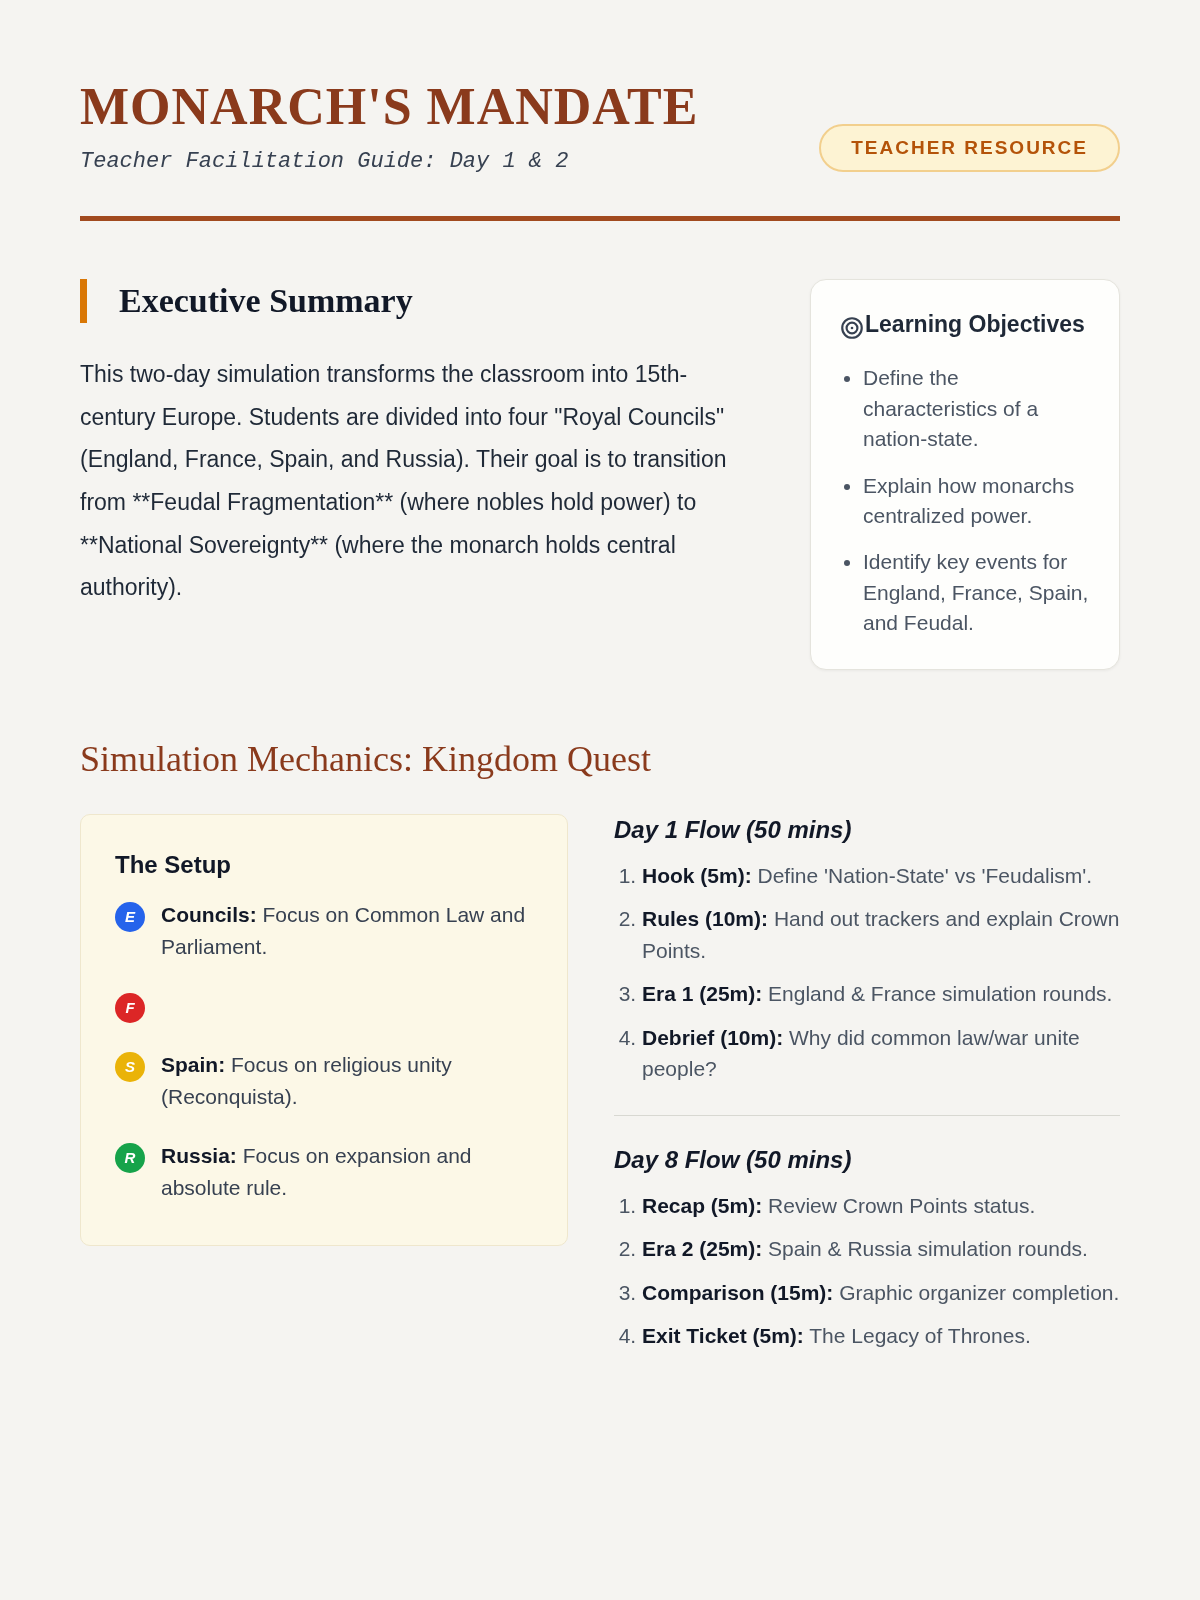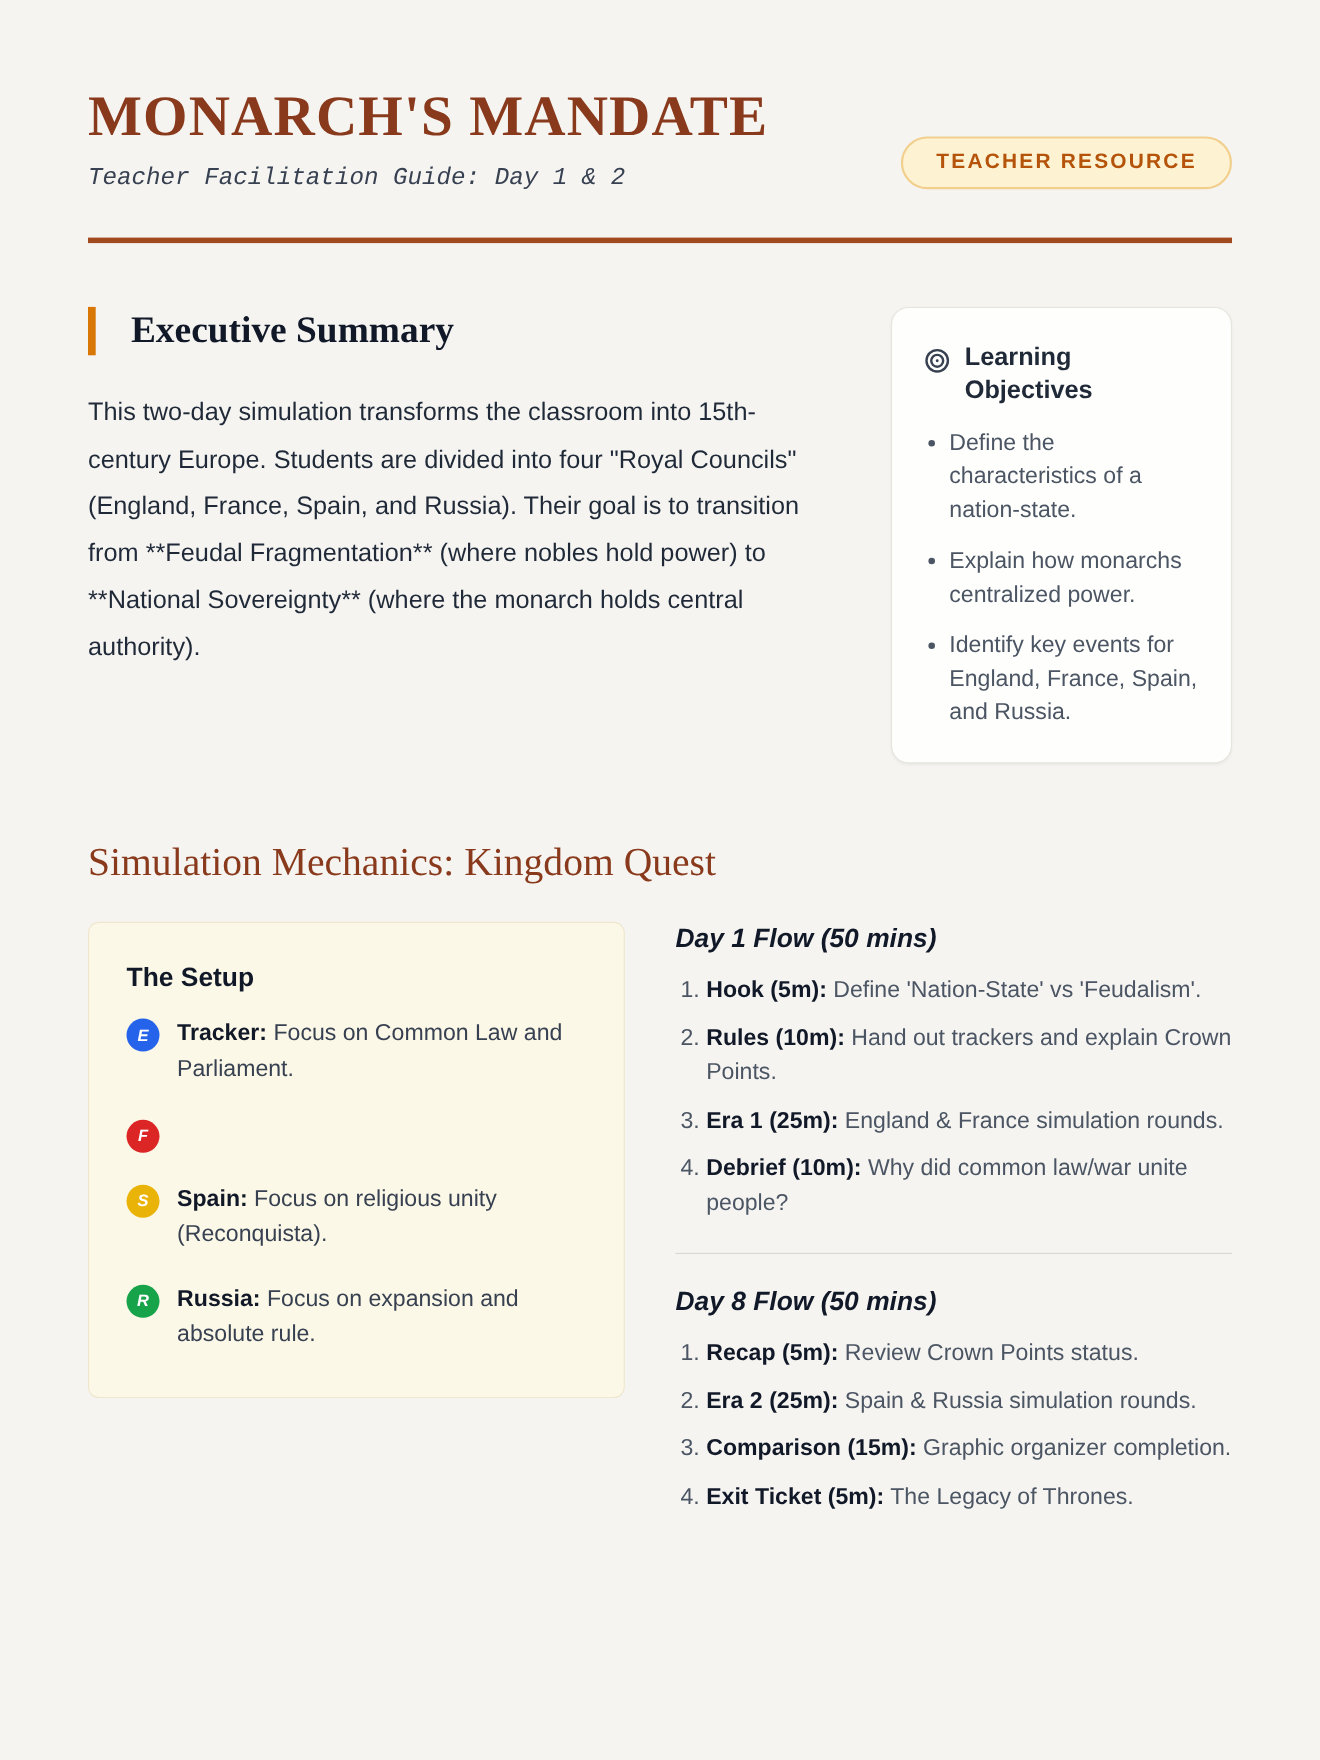--- a/index.html
+++ b/index.html
@@ -93,21 +93,21 @@
   .objectives-card {
     background: #fefefc;
     border: 1px solid #e5e4dd;
     border-radius: 16px;
     padding: 30px 28px;
     box-shadow: 0 1px 3px rgba(0,0,0,0.05);
   }
   .objectives-title-row {
     display: flex;
     align-items: flex-start;
-    gap: 12px;
+    gap: 0;
     margin-bottom: 18px;
   }
   .bullseye { flex: 0 0 auto; margin-top: 5px; }
   .objectives-heading {
     margin: 0;
     font-size: 23px;
     font-weight: 700;
     color: #1f2937;
     line-height: 1.3;
   }
@@ -241,35 +241,35 @@
             <circle cx="12" cy="12" r="9"></circle>
             <circle cx="12" cy="12" r="5"></circle>
             <circle cx="12" cy="12" r="1.2" fill="#374151" stroke="none"></circle>
           </svg>
         </span>
         <h3 class="objectives-heading">Learning Objectives</h3>
       </div>
       <ul class="objectives-list">
         <li>Define the characteristics of a nation-state.</li>
         <li>Explain how monarchs centralized power.</li>
-        <li>Identify key events for England, France, Spain, and Russia.</li>
+        <li>Identify key events for England, France, Spain, and Feudal.</li>
       </ul>
     </aside>
   </section>
 
   <h2 class="mechanics-heading">Simulation Mechanics: Kingdom Quest</h2>
 
   <section class="mechanics-grid">
 
     <div class="setup-card">
       <h3 class="setup-heading">The Setup</h3>
       <ul class="teams">
         <li class="team-row">
           <span class="team-icon" style="background: rgb(37, 99, 235);">E</span>
-          <span class="team-text"><strong>Tracker:</strong> <span>Focus on Common Law and Parliament.</span></span>
+          <span class="team-text"><strong>Councils:</strong> <span>Focus on Common Law and Parliament.</span></span>
         </li>
         <li class="team-row">
           <span class="team-icon" style="background: rgb(220, 38, 38);">F</span>
         </li>
         <li class="team-row">
           <span class="team-icon" style="background: rgb(234, 179, 8);">S</span>
           <span class="team-text"><strong>Spain:</strong> <span>Focus on religious unity (Reconquista).</span></span>
         </li>
         <li class="team-row">
           <span class="team-icon" style="background: rgb(22, 163, 74);">R</span>

